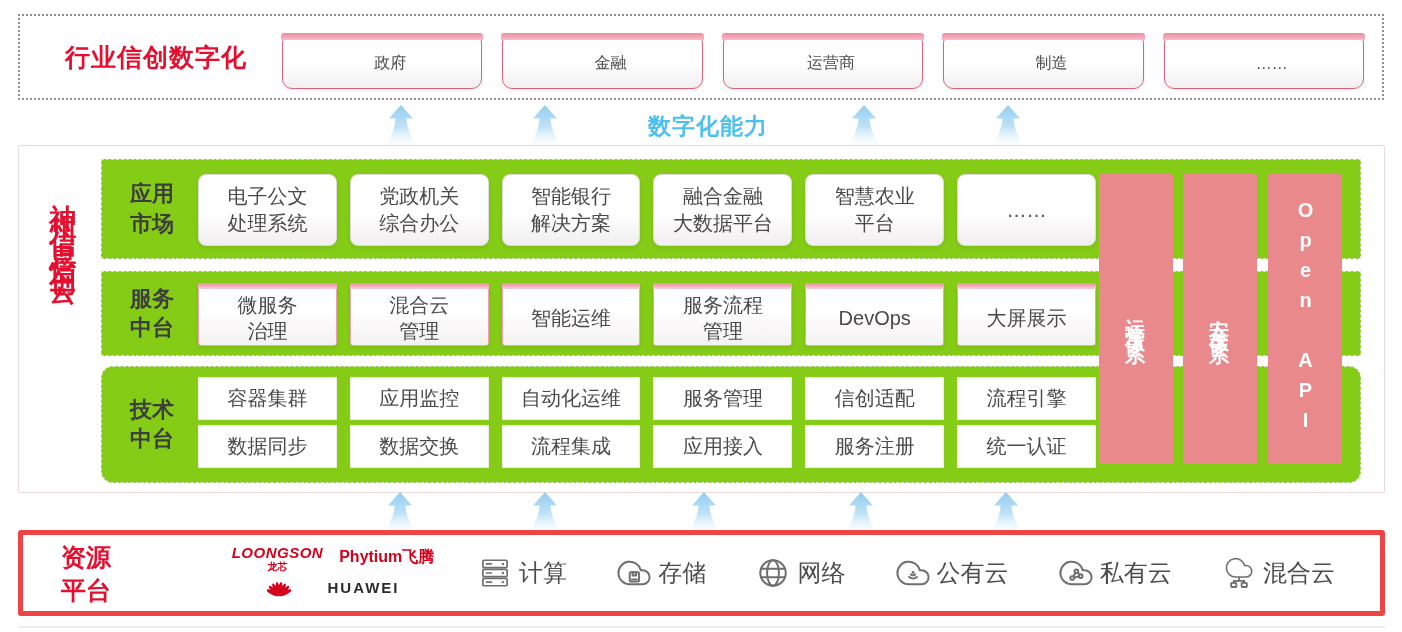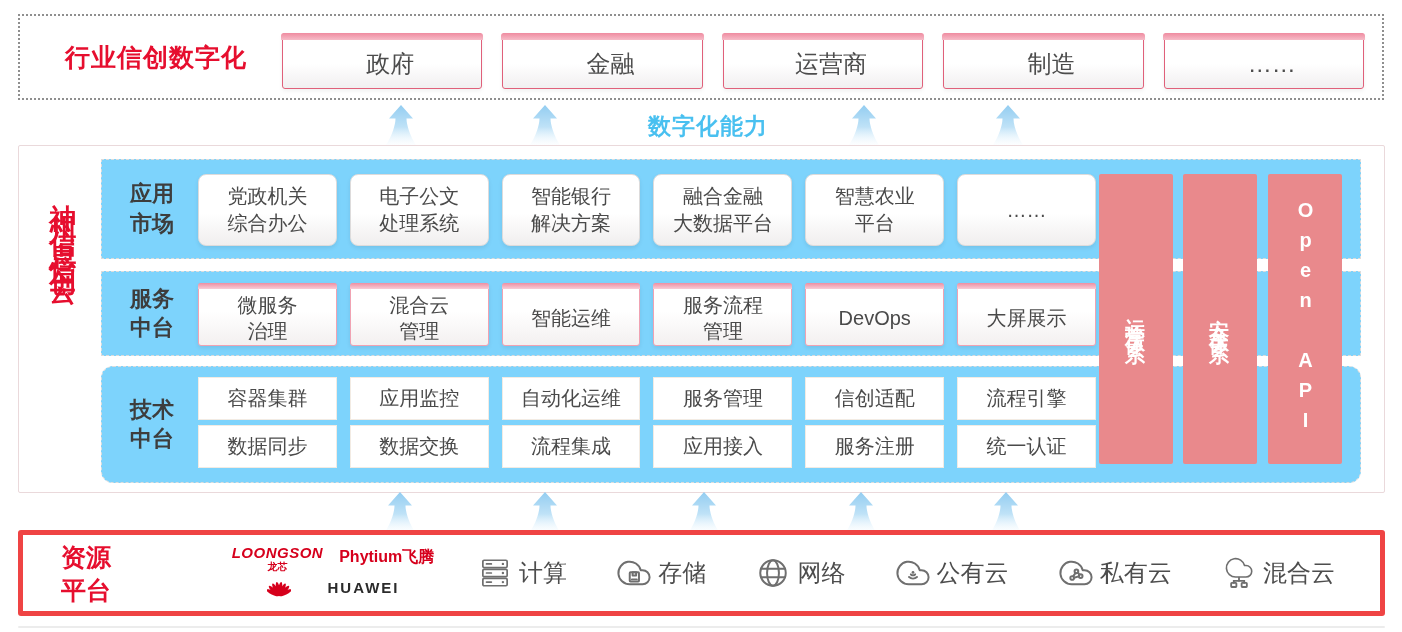--- a/index.html
+++ b/index.html
@@ -6,41 +6,41 @@
   body { background:#fff; font-family:"Liberation Sans","DejaVu Sans",sans-serif; }
   .canvas { position:relative; width:1402px; height:632px; background:#fff; overflow:hidden; }
 
   
   .top-dotted { position:absolute; left:18px; top:14px; width:1366px; height:86px;
     border:2px dotted #8f8f8f; }
   .top-title { position:absolute; left:45px; top:50%; transform:translateY(-50%);
     font-size:25px; font-weight:bold; color:#e60e2e; letter-spacing:1px; }
   .industry-row { position:absolute; left:262px; right:18px; top:17px; height:56px;
     display:flex; gap:20px; }
-  .industry-box { flex:1; position:relative; border:1px solid #e0607a; border-radius:3px;
+  .industry-box { flex:1; position:relative; border:1px solid #e0607a; border-radius:10px;
     background:linear-gradient(180deg,#ffffff 55%,#f1eff0);
     box-shadow:0 2px 4px rgba(0,0,0,.06);
     display:flex; align-items:center; justify-content:center;
-    font-size:24px; color:#4c4c4c; padding-top:5px;padding-left:16px; }
+    font-size:16px; color:#4c4c4c; padding-top:5px;padding-left:16px; }
   .industry-box::before { content:""; position:absolute; top:-1px; left:-2px; right:-2px;
     height:7px; background:linear-gradient(180deg,#ef8ba0,#f6bcc8); border-radius:3px 3px 0 0; }
 
   
   .arrow { position:absolute; width:38px; height:40px; }
   .arrow svg { width:100%; height:100%; display:block; }
   .capability-label { position:absolute; left:628px; top:111px; width:160px; text-align:center;
     font-size:23px; font-weight:bold; color:#49c0f0; letter-spacing:1px; }
 
   
   .main-box { position:absolute; left:18px; top:145px; width:1367px; height:348px;
     background:#fff; border:1px solid #ead9db; border-radius:2px; }
   .v-title { position:absolute; left:24px; top:36px; writing-mode:vertical-rl;
     text-orientation:upright; font-size:27px; font-weight:bold; color:#e60e2e;
     letter-spacing:13px; line-height:1.4; }
-  .prow { position:absolute; left:82px; width:1260px; background:#7dd3fc;
+  .prow { position:absolute; left:82px; width:1260px; background:#84cc16;
     border:1px dashed #dcdcdc; }
   .prow1 { top:13px;  height:100px; }
   .prow2 { top:125px; height:85px;  }
   .prow3 { top:220px; height:117px;border-radius:12px; }
   .prow-label { position:absolute; left:14px; top:50%; transform:translateY(-50%);
     width:72px; text-align:center; font-size:22px; font-weight:bold; color:#3d3d3d;
     line-height:1.35; white-space:pre-line; }
   .items { position:absolute; left:96px; width:898px; display:flex; gap:13px; }
   .items-app { top:14px; height:72px; }
   .app-box { flex:1; background:linear-gradient(180deg,#ffffff 55%,#f0eeee);
@@ -137,24 +137,24 @@
       </svg>
   </div>
 
   <div class="main-box">
     <div class="v-title">神州信息信创云</div>
 
     <div class="prow prow1">
       <div class="prow-label">应用
 市场</div>
       <div class="items items-app">
+        <div class="app-box">电子公文
+处理系统</div>
         <div class="app-box">党政机关
 综合办公</div>
-        <div class="app-box">电子公文
-处理系统</div>
         <div class="app-box">智能银行
 解决方案</div>
         <div class="app-box">融合金融
 大数据平台</div>
         <div class="app-box">智慧农业
 平台</div>
         <div class="app-box">……</div>
       </div>
     </div>
 

